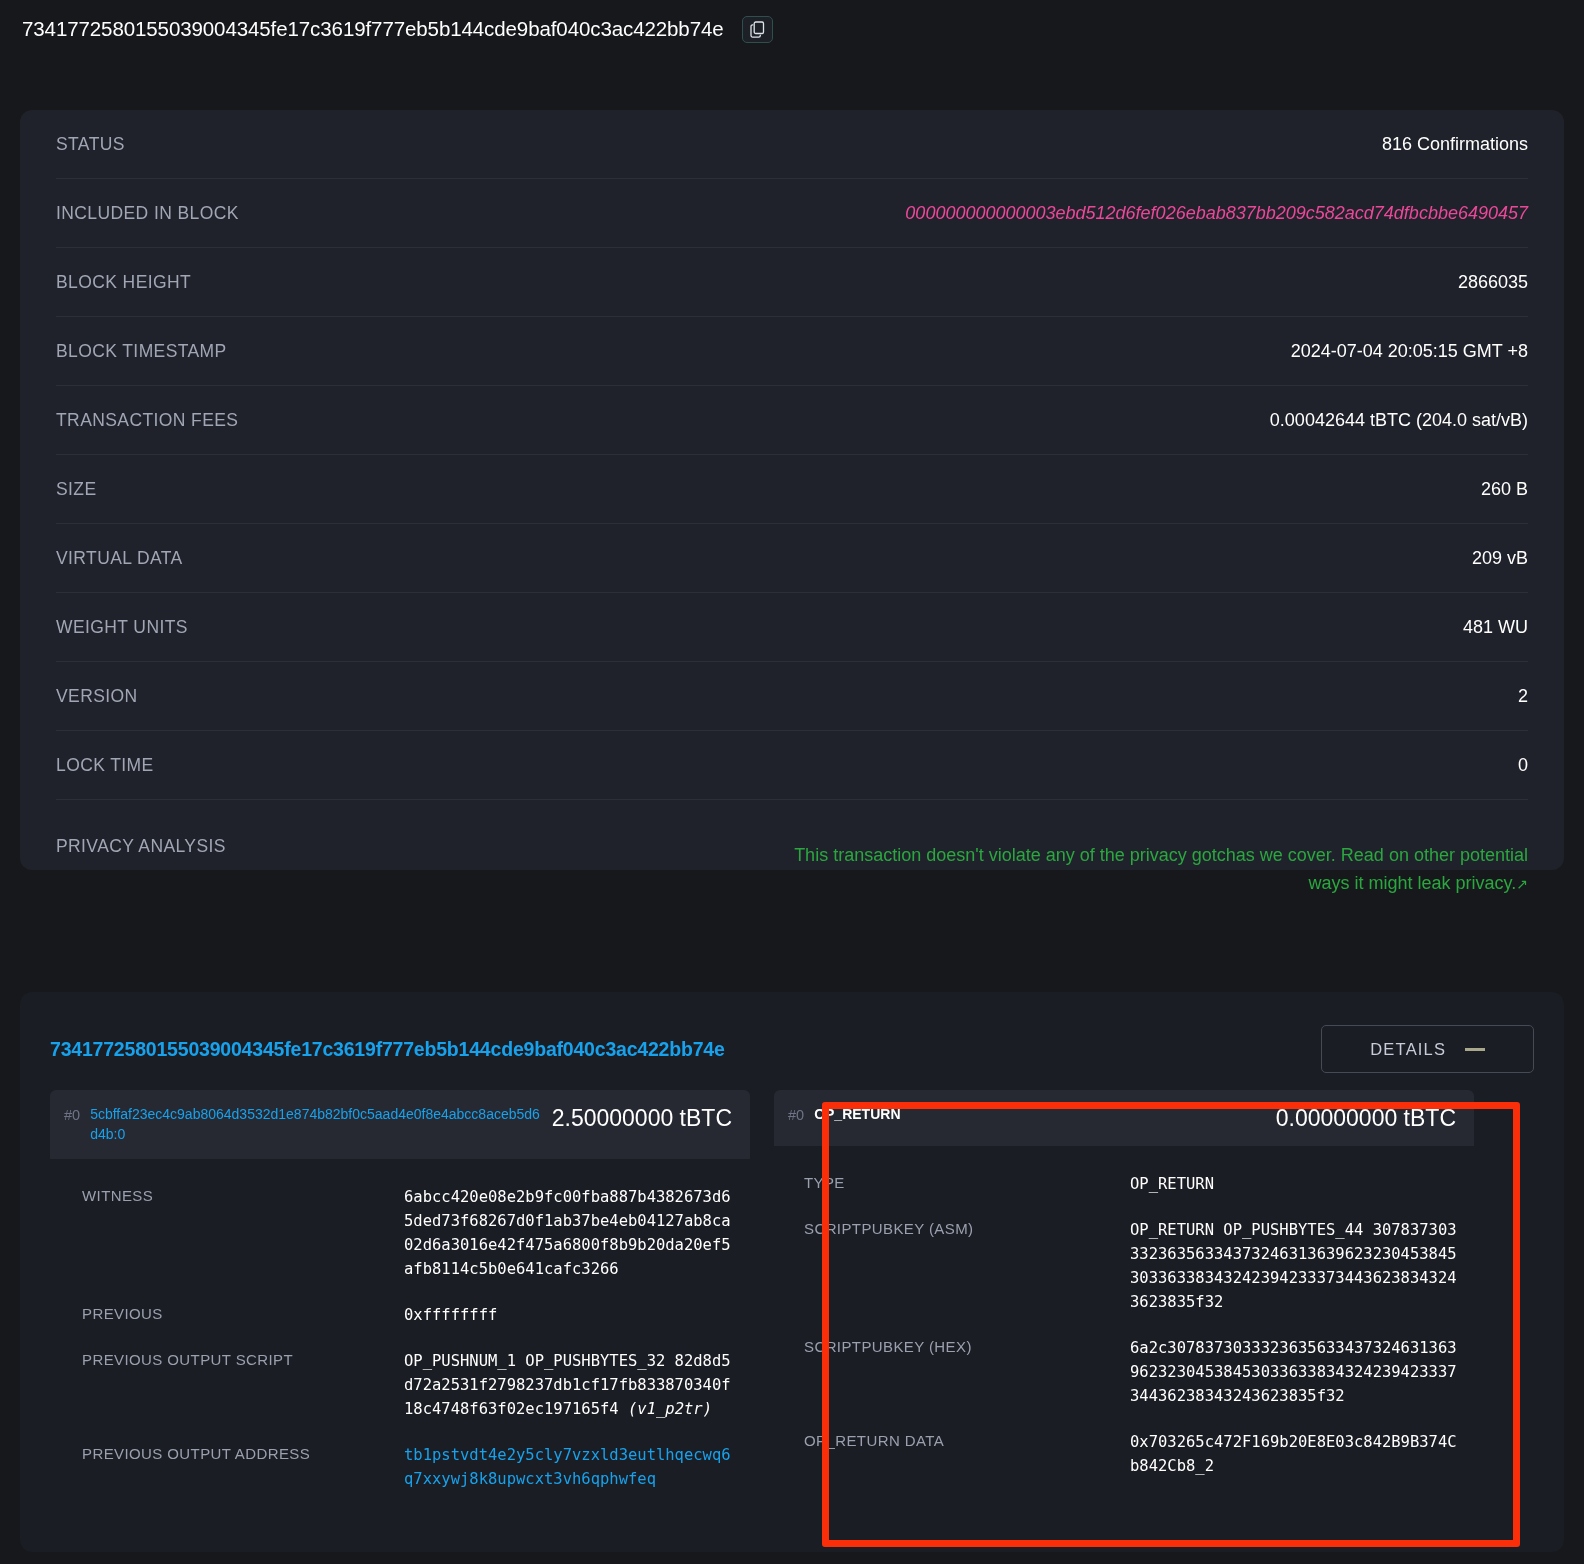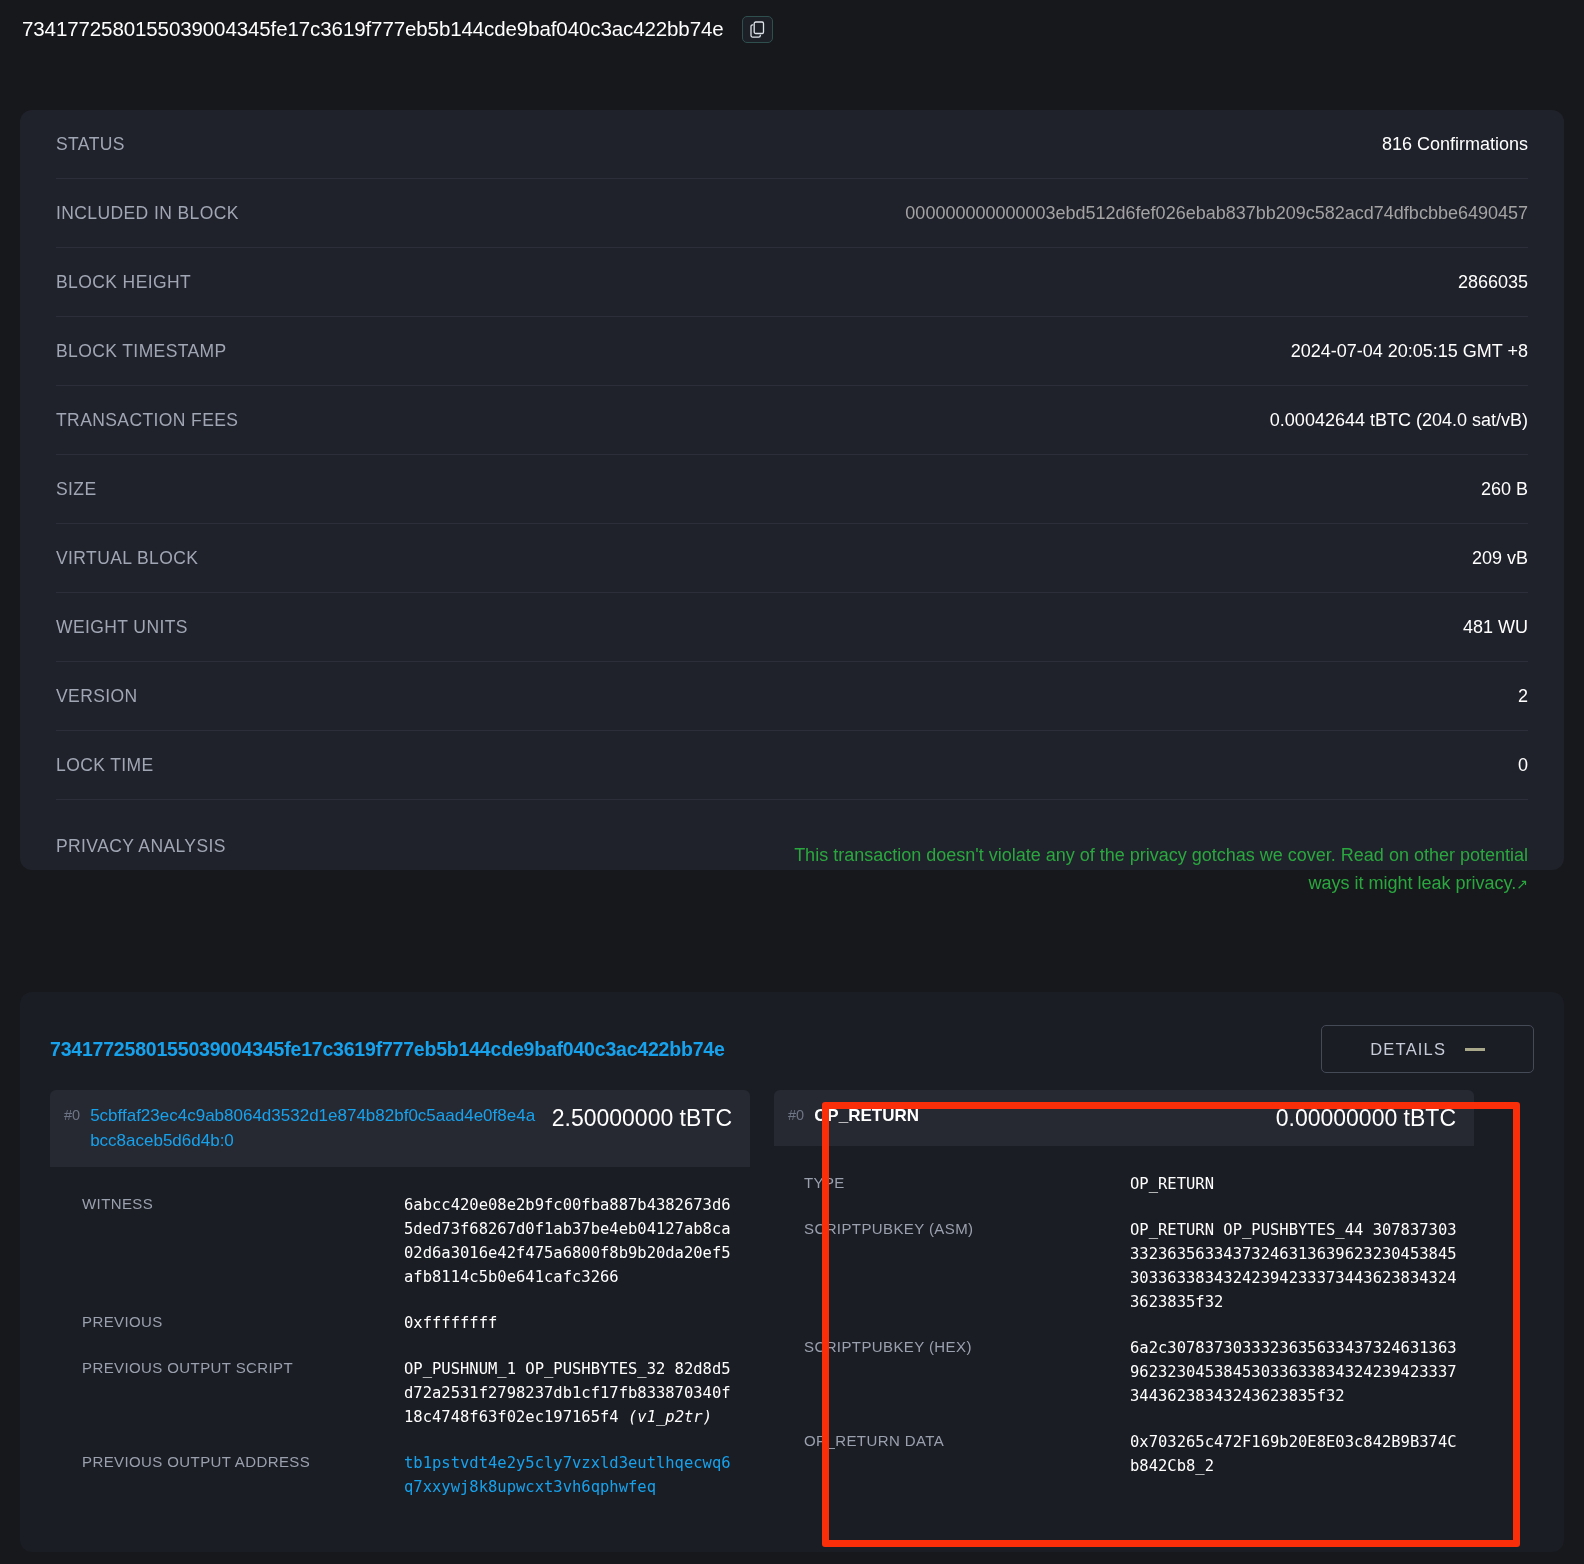--- a/index.html
+++ b/index.html
@@ -62,21 +62,21 @@
     color: #a0a6b4;
     letter-spacing: 0.4px;
     white-space: nowrap;
   }
   .row-value {
     font-size: 18px;
     color: #ffffff;
     text-align: right;
     font-weight: 400;
   }
-  .row-value.link { color: #a3a3a3; }
+  .row-value.link { color: #ec4899; font-style: italic; }
   .row-value.privacy {
     color: #2aa83f;
     line-height: 1.55;
     max-width: 740px;
     margin-top: 48px;
   }
   .ext-arrow { font-size: 14px; }
 
   
   .io-card {
@@ -142,21 +142,21 @@
     gap: 10px;
     min-height: 46px;
   }
   .io-index {
     font-size: 14.5px;
     color: #6d7485;
     padding-top: 3px;
     flex: 0 0 auto;
   }
   .io-addr {
-    font-size: 17px;
+    font-size: 14px;
     color: #17a2ed;
     line-height: 1.45;
     word-break: break-all;
     flex: 1 1 auto;
   }
   .io-addr.plain { color: #ffffff; font-weight: 700; }
   .io-amount {
     font-size: 23px;
     color: #ffffff;
     white-space: nowrap;
@@ -247,21 +247,21 @@
     <span class="row-label">TRANSACTION FEES</span>
     <span class="row-value">0.00042644 tBTC (204.0 sat/vB)</span>
   </div>
 
   <div class="row">
     <span class="row-label">SIZE</span>
     <span class="row-value">260 B</span>
   </div>
 
   <div class="row">
-    <span class="row-label">VIRTUAL BLOCK</span>
+    <span class="row-label">VIRTUAL DATA</span>
     <span class="row-value">209 vB</span>
   </div>
 
   <div class="row">
     <span class="row-label">WEIGHT UNITS</span>
     <span class="row-value">481 WU</span>
   </div>
 
   <div class="row">
     <span class="row-label">VERSION</span>

